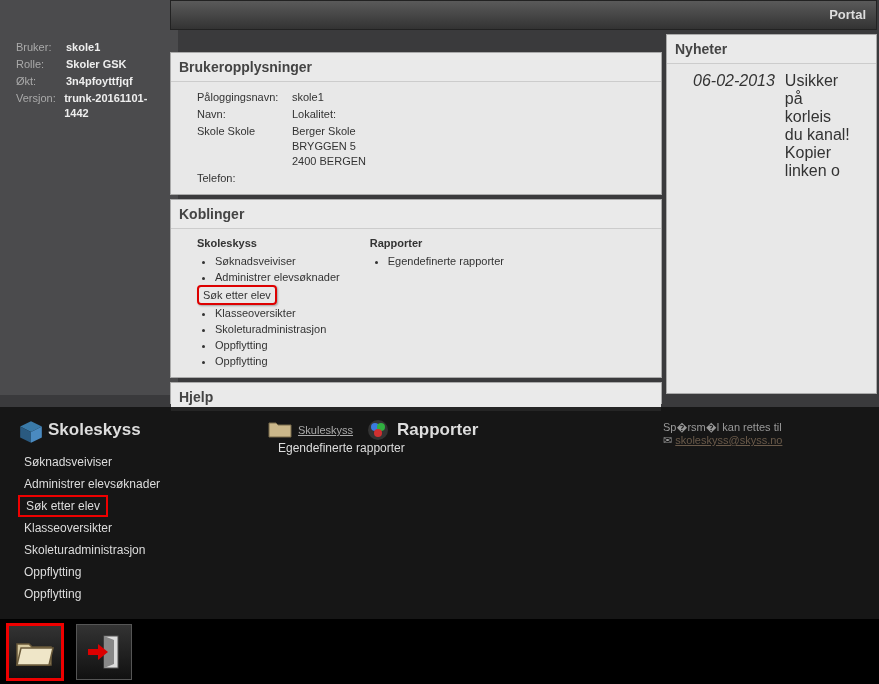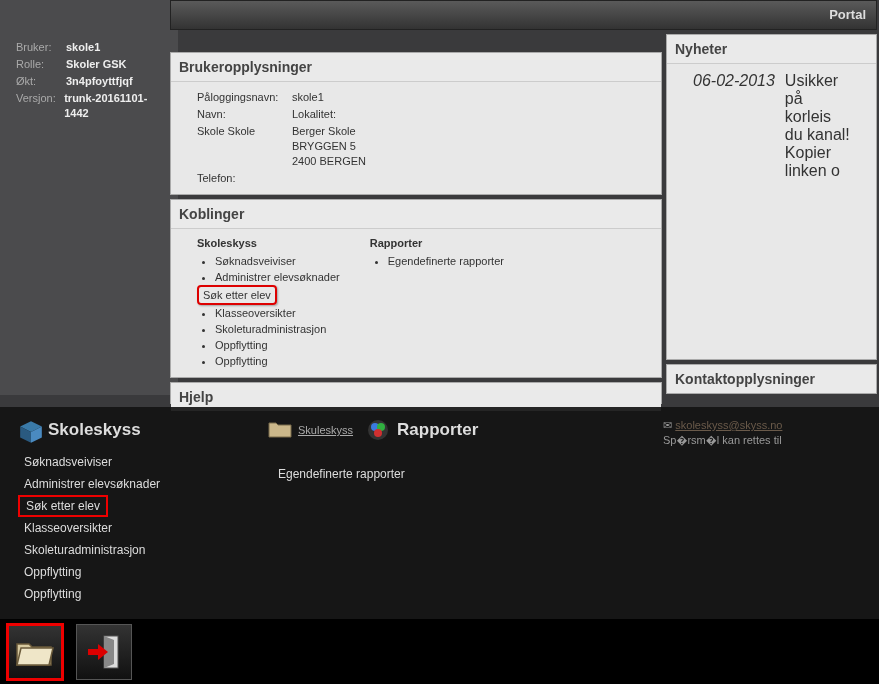--- a/index.html
+++ b/index.html
@@ -191,23 +191,20 @@
   <div class="col-right">
     <div class="panel" style="flex:1">
       <h3>Nyheter</h3>
       <div class="body">
         <div class="nyheter-row">
           <div class="date">06-02-2013</div>
           <div>Usikker på korleis du kanal! Kopier linken o</div>
         </div>
       </div>
     </div>
-    <div class="panel" style="min-height:22px">
-      <h3 style="border-bottom:none">Kontaktopplysninger</h3>
-    </div>
   </div>
 </div>
 
 <div class="overlay">
   <div style="display:flex; gap:30px; align-items:flex-start;">
 
     <div style="width:220px">
       <div style="display:flex;align-items:center;gap:8px;margin-bottom:10px">
         <span class="cube-icon">
           <svg width="26" height="26" viewBox="0 0 24 24">
@@ -215,46 +212,46 @@
               <polygon points="2,7 12,12 12,22 2,17" fill="#2a5a80"></polygon>
               <polygon points="22,7 12,12 12,22 22,17" fill="#4a8ac0"></polygon>
             </svg>
         </span>
         <span class="ov-section-title">Skoleskyss</span>
       </div>
       <ul class="ov-menu" id="ov-menu1"><li>Søknadsveiviser</li><li>Administrer elevsøknader</li><li class="hl">Søk etter elev</li><li>Klasseoversikter</li><li>Skoleturadministrasjon</li><li>Oppflytting</li><li>Oppflytting</li></ul>
     </div>
 
     <div>
-      <div style="display:flex;align-items:center;gap:8px;margin-bottom:26px">
+      <div style="display:flex;align-items:center;gap:8px;margin-bottom:0">
         <span class="folder-sm">
           <svg width="24" height="20" viewBox="0 0 24 20">
               <path d="M1 4 h7 l2 2 h13 v12 h-22 z" fill="#cbb78a" stroke="#786a4a"></path>
             </svg>
         </span>
         <a href="#" class="ov-link">Skuleskyss</a>
         <span class="ball-icon" style="margin-left:6px">
           <svg width="22" height="22" viewBox="0 0 22 22">
               <circle cx="11" cy="11" r="10" fill="#333"></circle>
               <circle cx="8" cy="8" r="4" fill="#3a7ae0"></circle>
               <circle cx="14" cy="8" r="4" fill="#30b040"></circle>
               <circle cx="11" cy="14" r="4" fill="#d03030"></circle>
             </svg>
         </span>
         <span class="ov-section-title">Rapporter</span>
       </div>
       <div class="ov-sub">Egendefinerte rapporter</div>
     </div>
 
     <div style="margin-left:auto; color:#999; font-size:11px; width:200px">
+      <div>Sp�rsm�l kan rettes til</div>
       <div>
         <span>✉ </span>
         <a href="#" class="kontakt-link">skoleskyss@skyss.no</a>
       </div>
-      <div>Sp�rsm�l kan rettes til</div>
     </div>
   </div>
 </div>
 
 <div class="taskbar">
   <div class="tb-btn hl">
     <svg width="40" height="32" viewBox="0 0 40 32">
       <path d="M2 8 h12 l3 3 h19 v18 h-34 z" fill="#d8caa0" stroke="#6a5a3a" stroke-width="1.5"></path>
       <path d="M6 12 h32 l-4 17 h-32 z" fill="#efe6c8" stroke="#6a5a3a" stroke-width="1.5"></path>
     </svg>

